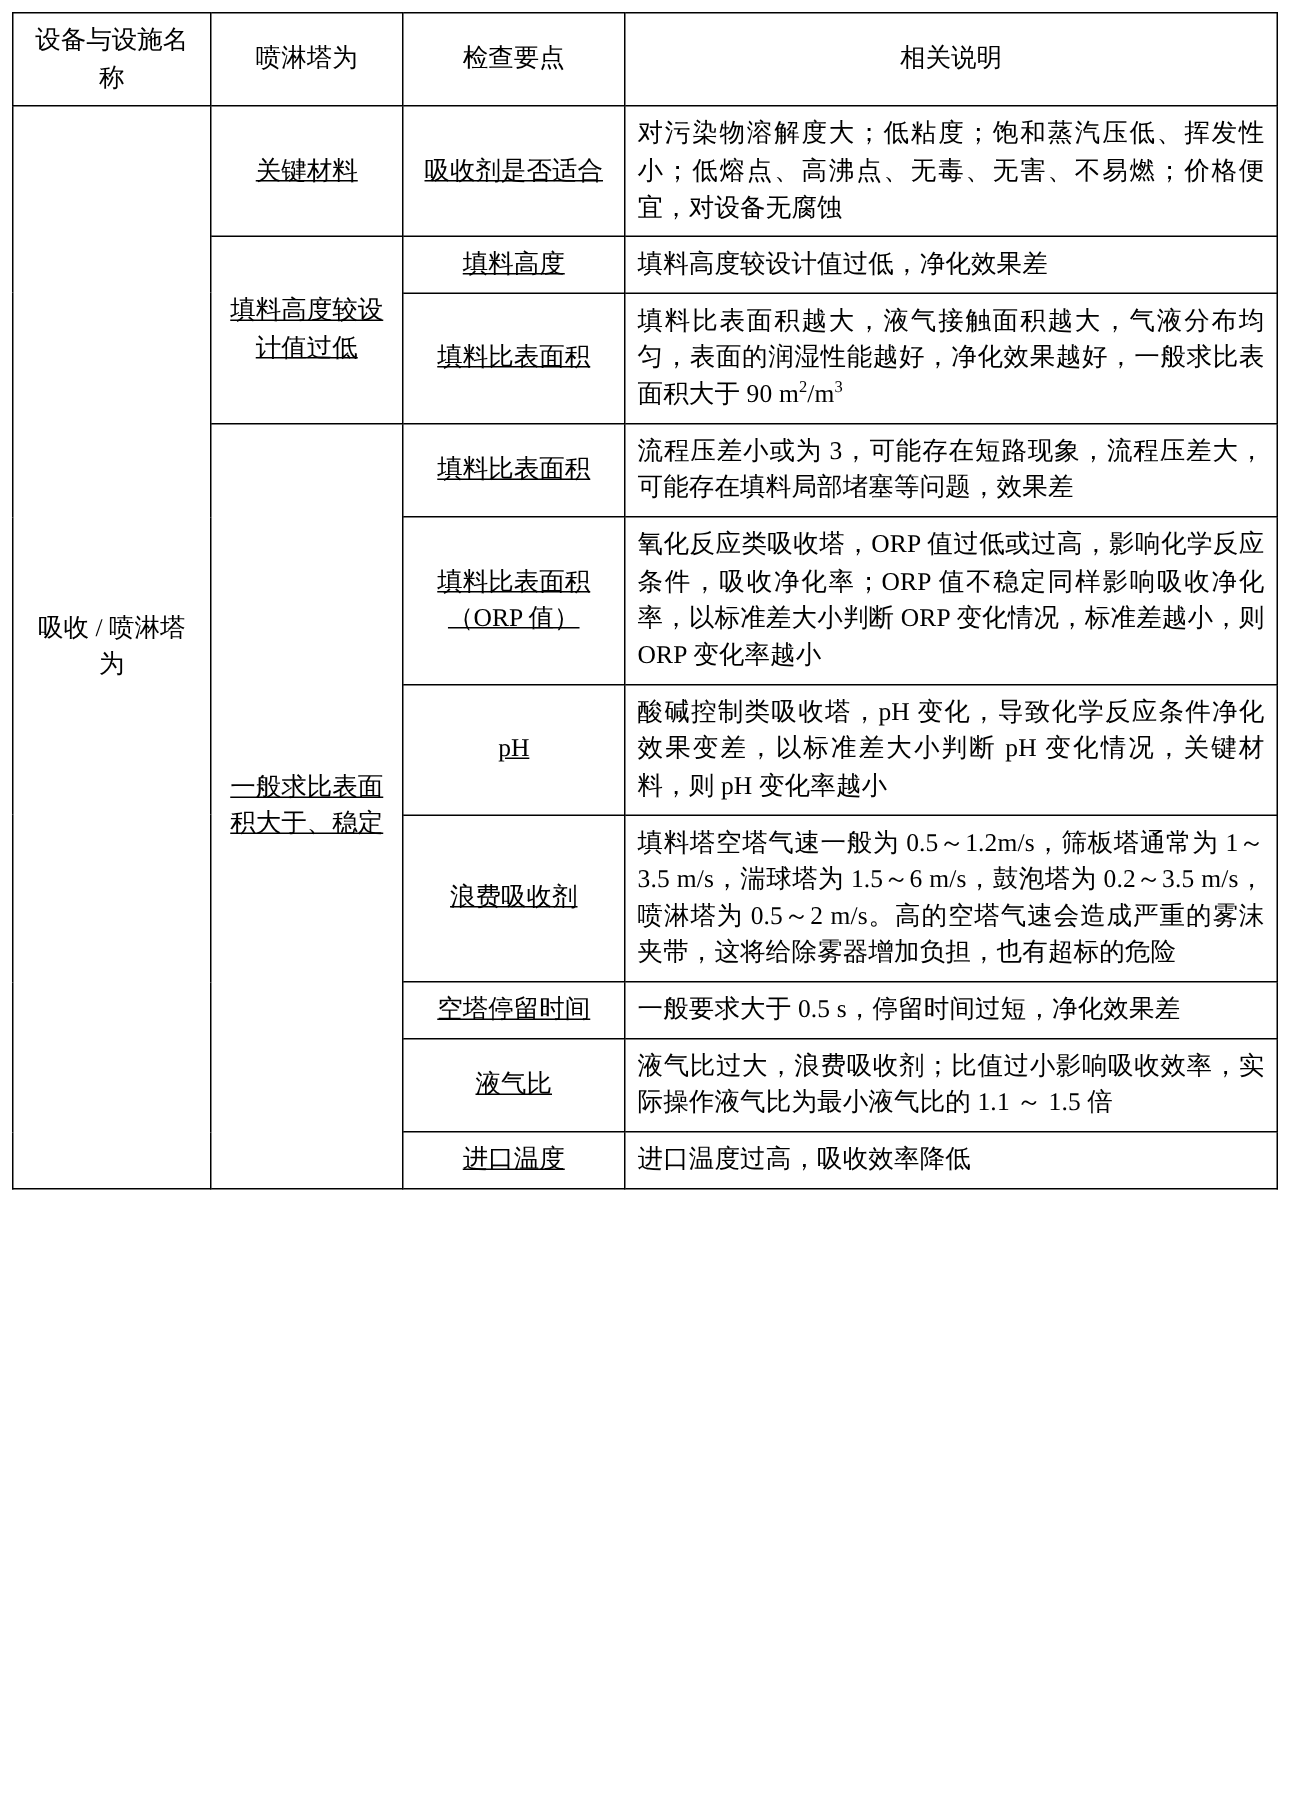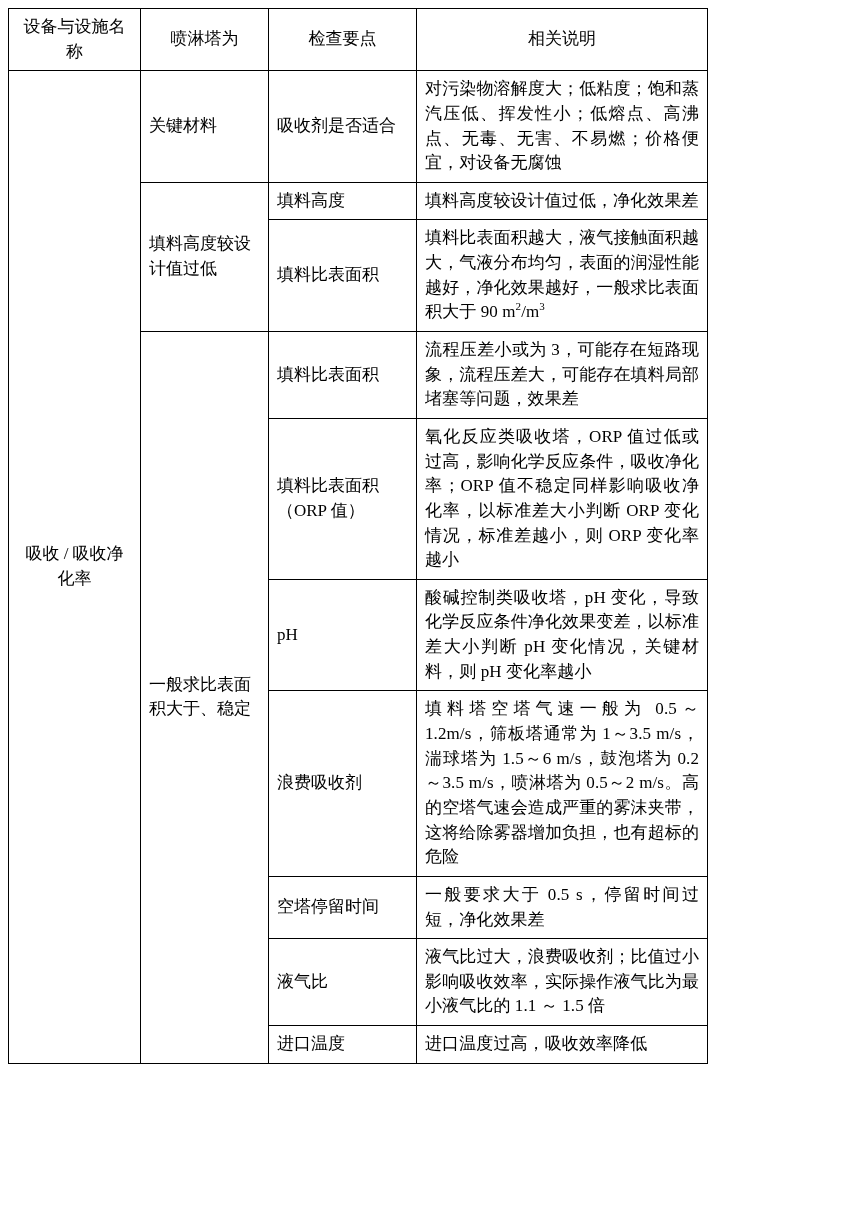--- a/index.html
+++ b/index.html
@@ -15,21 +15,21 @@
     -webkit-font-smoothing: antialiased;
   }
   .page {
     width: 860px;
     height: 1207px;
     box-sizing: border-box;
     padding: 8px 8px 0 8px;
   }
   table.insp {
     border-collapse: collapse;
-    width: 700px;
+    width: 844px;
     table-layout: fixed;
     border: 1.4px solid #000;
   }
   table.insp td, table.insp th {
     border: 1px solid #000;
     vertical-align: middle;
     padding: 6px 8px;
     font-weight: normal;
     font-size: 17px;
     line-height: 1.45;
@@ -39,21 +39,22 @@
     font-size: 17.5px;
     padding-top: 9px;
     padding-bottom: 9px;
   }
   .col-a { width: 132px; }
   .col-b { width: 128px; }
   .col-c { width: 148px; }
   .col-d { width: auto; }
 
   td.ctr {
-    text-align: left;
+    text-align: center;
+    text-decoration: underline;
   }
   td.just {
     text-align: justify;
     text-justify: inter-ideograph;
     letter-spacing: 0.1px;
   }
   .device-cell {
     text-align: center;
     line-height: 1.5;
   }
@@ -78,21 +79,21 @@
       <tr>
         <th>设备与设施名称</th>
         <th>喷淋塔为</th>
         <th>检查要点</th>
         <th>相关说明</th>
       </tr>
     </thead>
     <tbody>
 
       <tr>
-        <td class="device-cell" rowspan="10">吸收 / 吸收净化率</td>
+        <td class="device-cell" rowspan="10">吸收 / 喷淋塔为</td>
         <td class="ctr" rowspan="1">关键材料</td>
         <td class="ctr">吸收剂是否适合</td>
         <td class="just">对污染物溶解度大；低粘度；饱和蒸汽压低、挥发性小；低熔点、高沸点、无毒、无害、不易燃；价格便宜，对设备无腐蚀</td>
       </tr>
 
       <tr>
         <td class="ctr" rowspan="2">填料高度较设计值过低</td>
         <td class="ctr">填料高度</td>
         <td class="just">填料高度较设计值过低，净化效果差</td>
       </tr>

